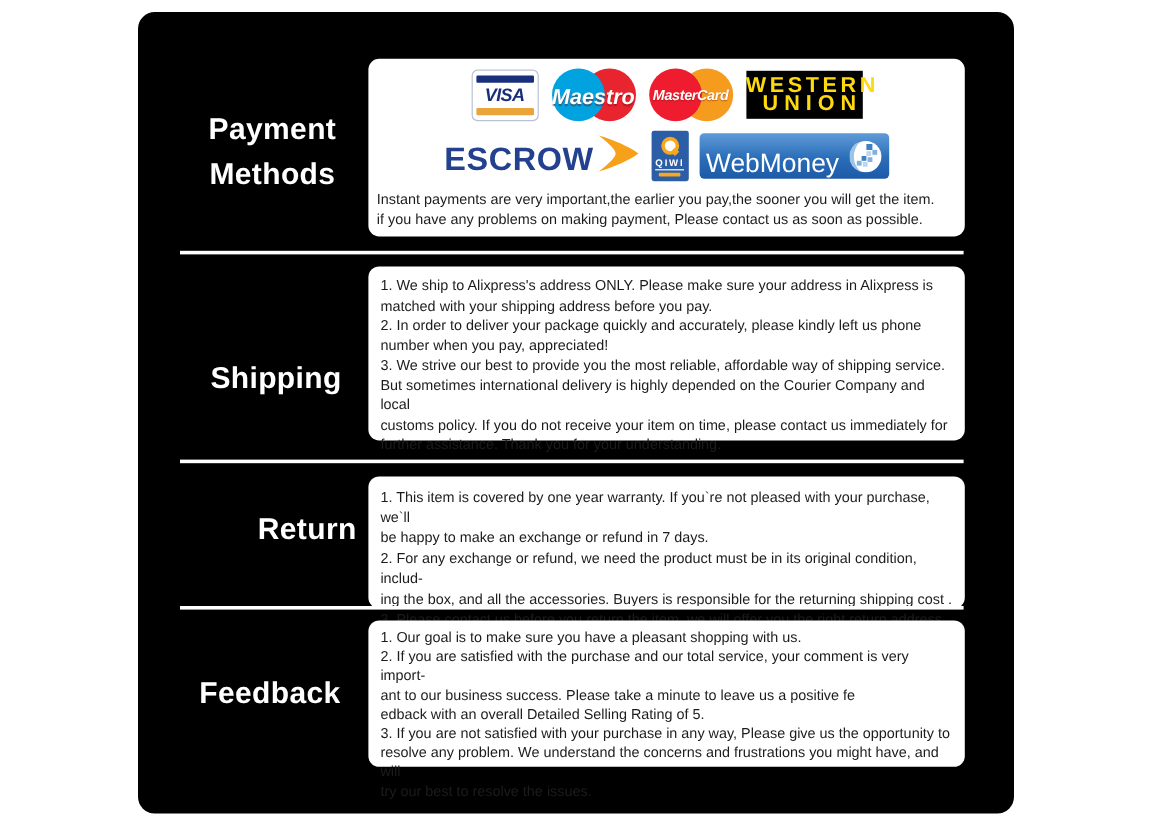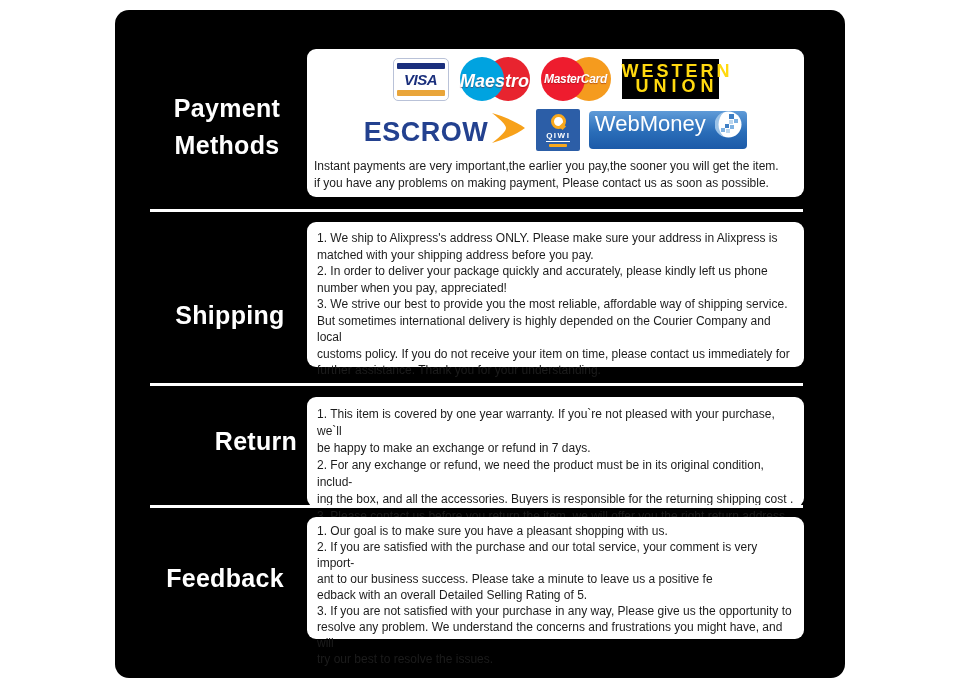--- a/index.html
+++ b/index.html
@@ -58,30 +58,30 @@
   .wu { width:97px; height:40px; background:#000000; padding-top:5px; }
   .wu-line { color:#ffd90f; font-weight:bold; font-size:18px; line-height:15px; text-align:center; }
   .wu-line1 { letter-spacing:3px; }
   .wu-line2 { letter-spacing:5px; padding-left:14px; }
 
   
   .escrow { display:flex; align-items:flex-end; gap:3px; }
   .escrow-word { color:#23418f; font-size:27px; font-weight:bold; letter-spacing:0.5px; }
 
   
-  .qiwi { width:44px; height:42px; background:#2c5ea7; border-radius:2px; display:flex; flex-direction:column; align-items:center; justify-content:center; gap:2px; }
+  .qiwi { width:31px; height:42px; background:#2c5ea7; border-radius:2px; display:flex; flex-direction:column; align-items:center; justify-content:center; gap:2px; }
   .qiwi-q { width:15px; height:15px; border:3px solid #f8a81d; border-radius:50%; background:#ffffff; position:relative; }
   .qiwi-q::after { content:""; position:absolute; right:-2px; bottom:-3px; width:5px; height:5px; background:#f8a81d; transform:rotate(45deg); }
   .qiwi-word { color:#ffffff; font-weight:bold; font-size:8px; letter-spacing:1.5px; border-bottom:1px solid #ffffff; padding-bottom:1px; }
   .qiwi-sub { width:18px; height:3px; background:#f8a81d; border-radius:1px; }
 
   
   .webmoney { width:158px; height:38px; border-radius:4px;
               background:linear-gradient(180deg,#5f9bd8 0%,#2a6db8 55%,#1c5aa8 100%);
-              display:flex; align-items:flex-start; justify-content:center; gap:9px; }
+              display:flex; align-items:flex-end; justify-content:center; gap:9px; }
   .wm-word { color:#ffffff; font-size:22px; }
 </style>
 </head>
 <body>
 
 <div class="page">
   <div class="panel">
 
     <div class="sec-label lbl-payment">Payment
 Methods</div>

